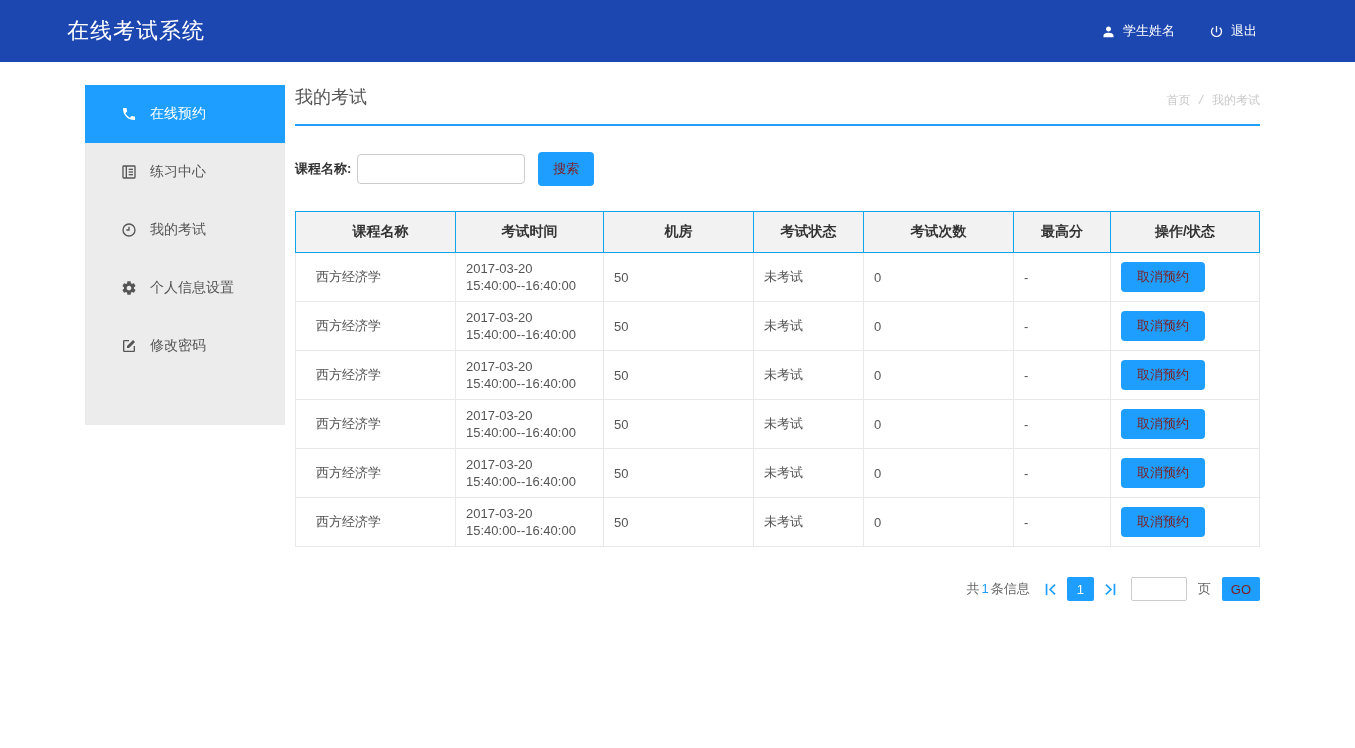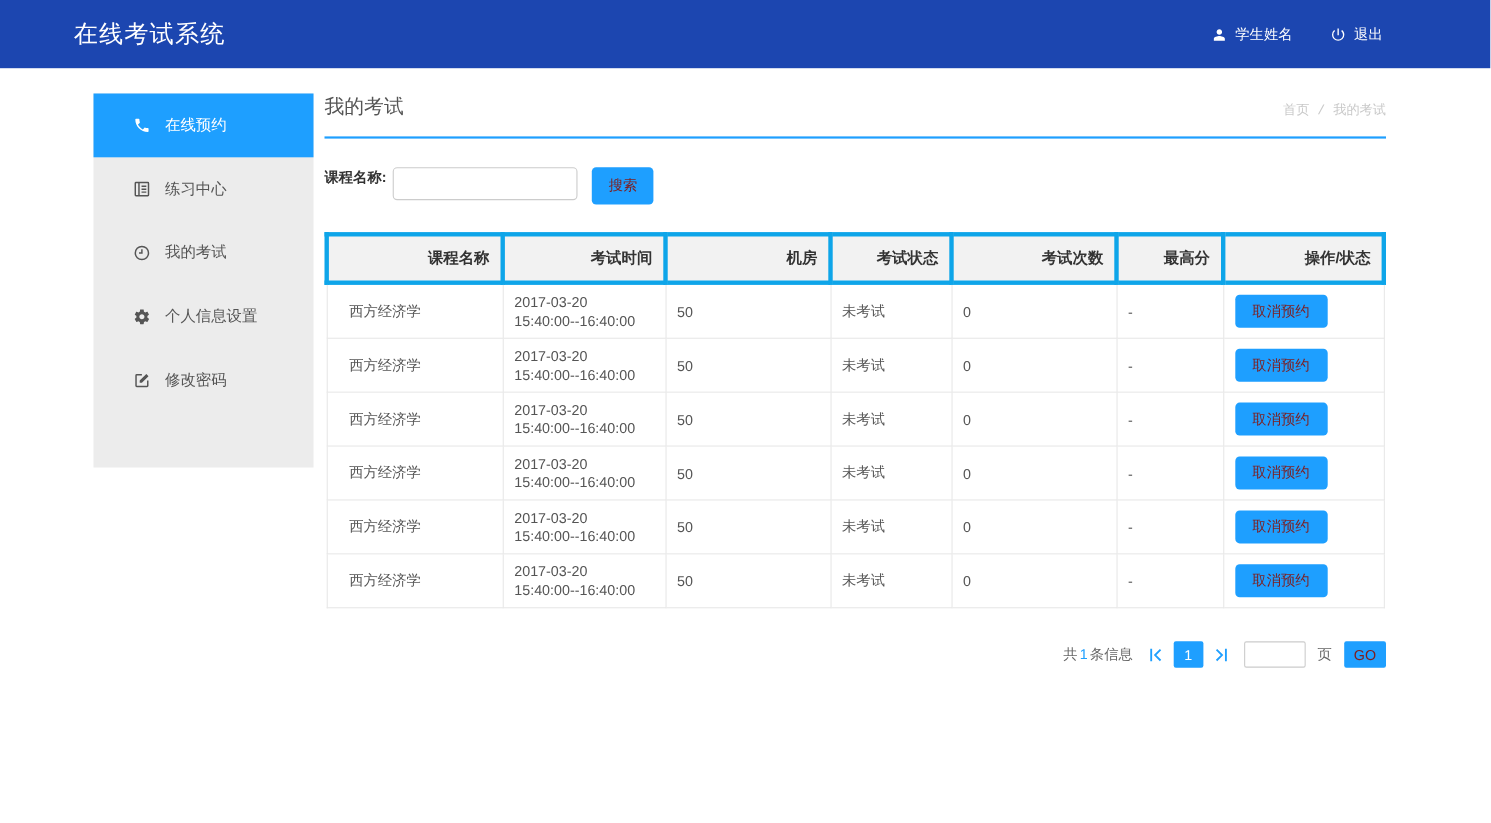--- a/index.html
+++ b/index.html
@@ -35,38 +35,38 @@
   .side-item.active{background:var(--accent);color:#fff;}
   
   .main{flex:1;margin-left:10px;min-width:0;}
   .title-row{
     display:flex;justify-content:space-between;align-items:flex-end;
     padding-bottom:15px;border-bottom:2px solid var(--accent);
   }
   .page-title{font-size:18px;color:#555;}
   .breadcrumb{font-size:12px;color:#c9c9c9;cursor:pointer;font-family:Liberation Mono, monospace;}
   
-  .search-row{margin-top:26px;display:flex;}
+  .search-row{margin-top:26px;display:flex;align-items:center;}
   .search-label{font-size:13px;font-weight:bold;color:#333;}
   .search-input{
     width:168px;height:30px;margin-left:6px;border:1px solid #ccc;border-radius:4px;
     padding:0 8px;font-size:13px;color:#555;outline:none;
   }
   .btn{
     background:var(--accent);color:#7f1d1d;border:none;border-radius:4px;
     font-size:13px;cursor:pointer;font-family:inherit;
   }
   .search-btn{margin-left:13px;padding:8px 15px;}
   
   .exam-table{
     width:100%;margin-top:25px;border-collapse:collapse;font-size:13px;
   }
   .exam-table th{
-    background:#f2f2f2;border:4px solid #0ea5e9;color:#333;
-    font-size:14px;font-weight:bold;text-align:right;padding:11px 10px;
+    background:#f2f2f2;border:1px solid #0ea5e9;color:#333;
+    font-size:14px;font-weight:bold;text-align:center;padding:11px 10px;
   }
   .exam-table td{
     border:1px solid #e8e8e8;color:#555;padding:7px 10px;height:46px;
   }
   .exam-table th:first-child,.exam-table td:first-child{padding-left:20px;}
   .time-cell div{line-height:17px;}
   .action-btn{padding:6px 16px;}
   
   .pagination{
     margin-top:30px;display:flex;justify-content:flex-end;align-items:center;

